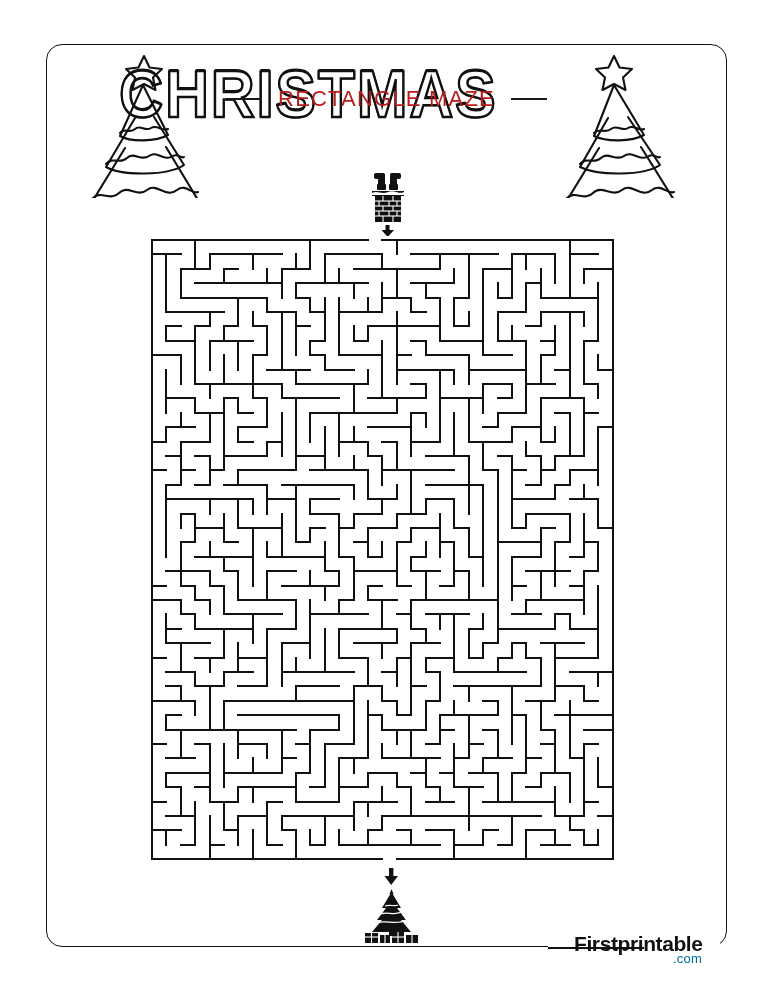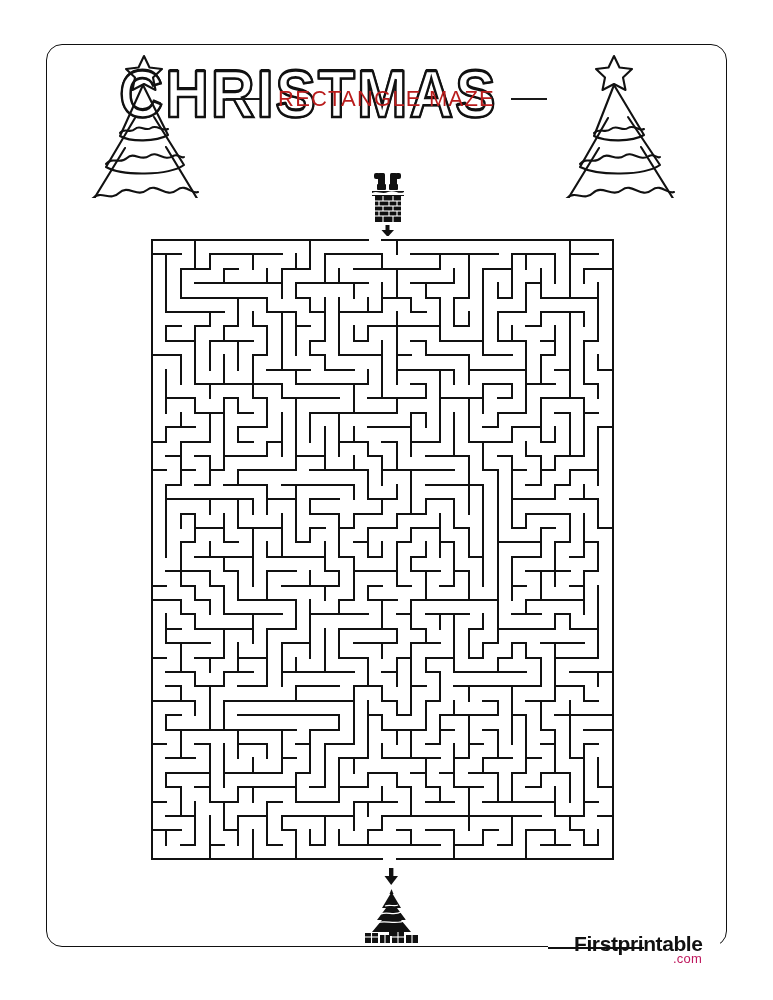--- a/index.html
+++ b/index.html
@@ -143,21 +143,21 @@
     letter-spacing: -0.4px;
     color: #111;
     white-space: nowrap;
   }
   #logo-tld {
     position: absolute;
     left: 125px;
     top: 21px;
     font-size: 13px;
     font-weight: 400;
-    color: #be185d;
+    color: #0369a1;
     letter-spacing: 0.2px;
   }
 </style>
 </head>
 <body>
 
 <div id="page-frame"></div>
 <div id="frame-mask"></div>
 
 <div id="header">

